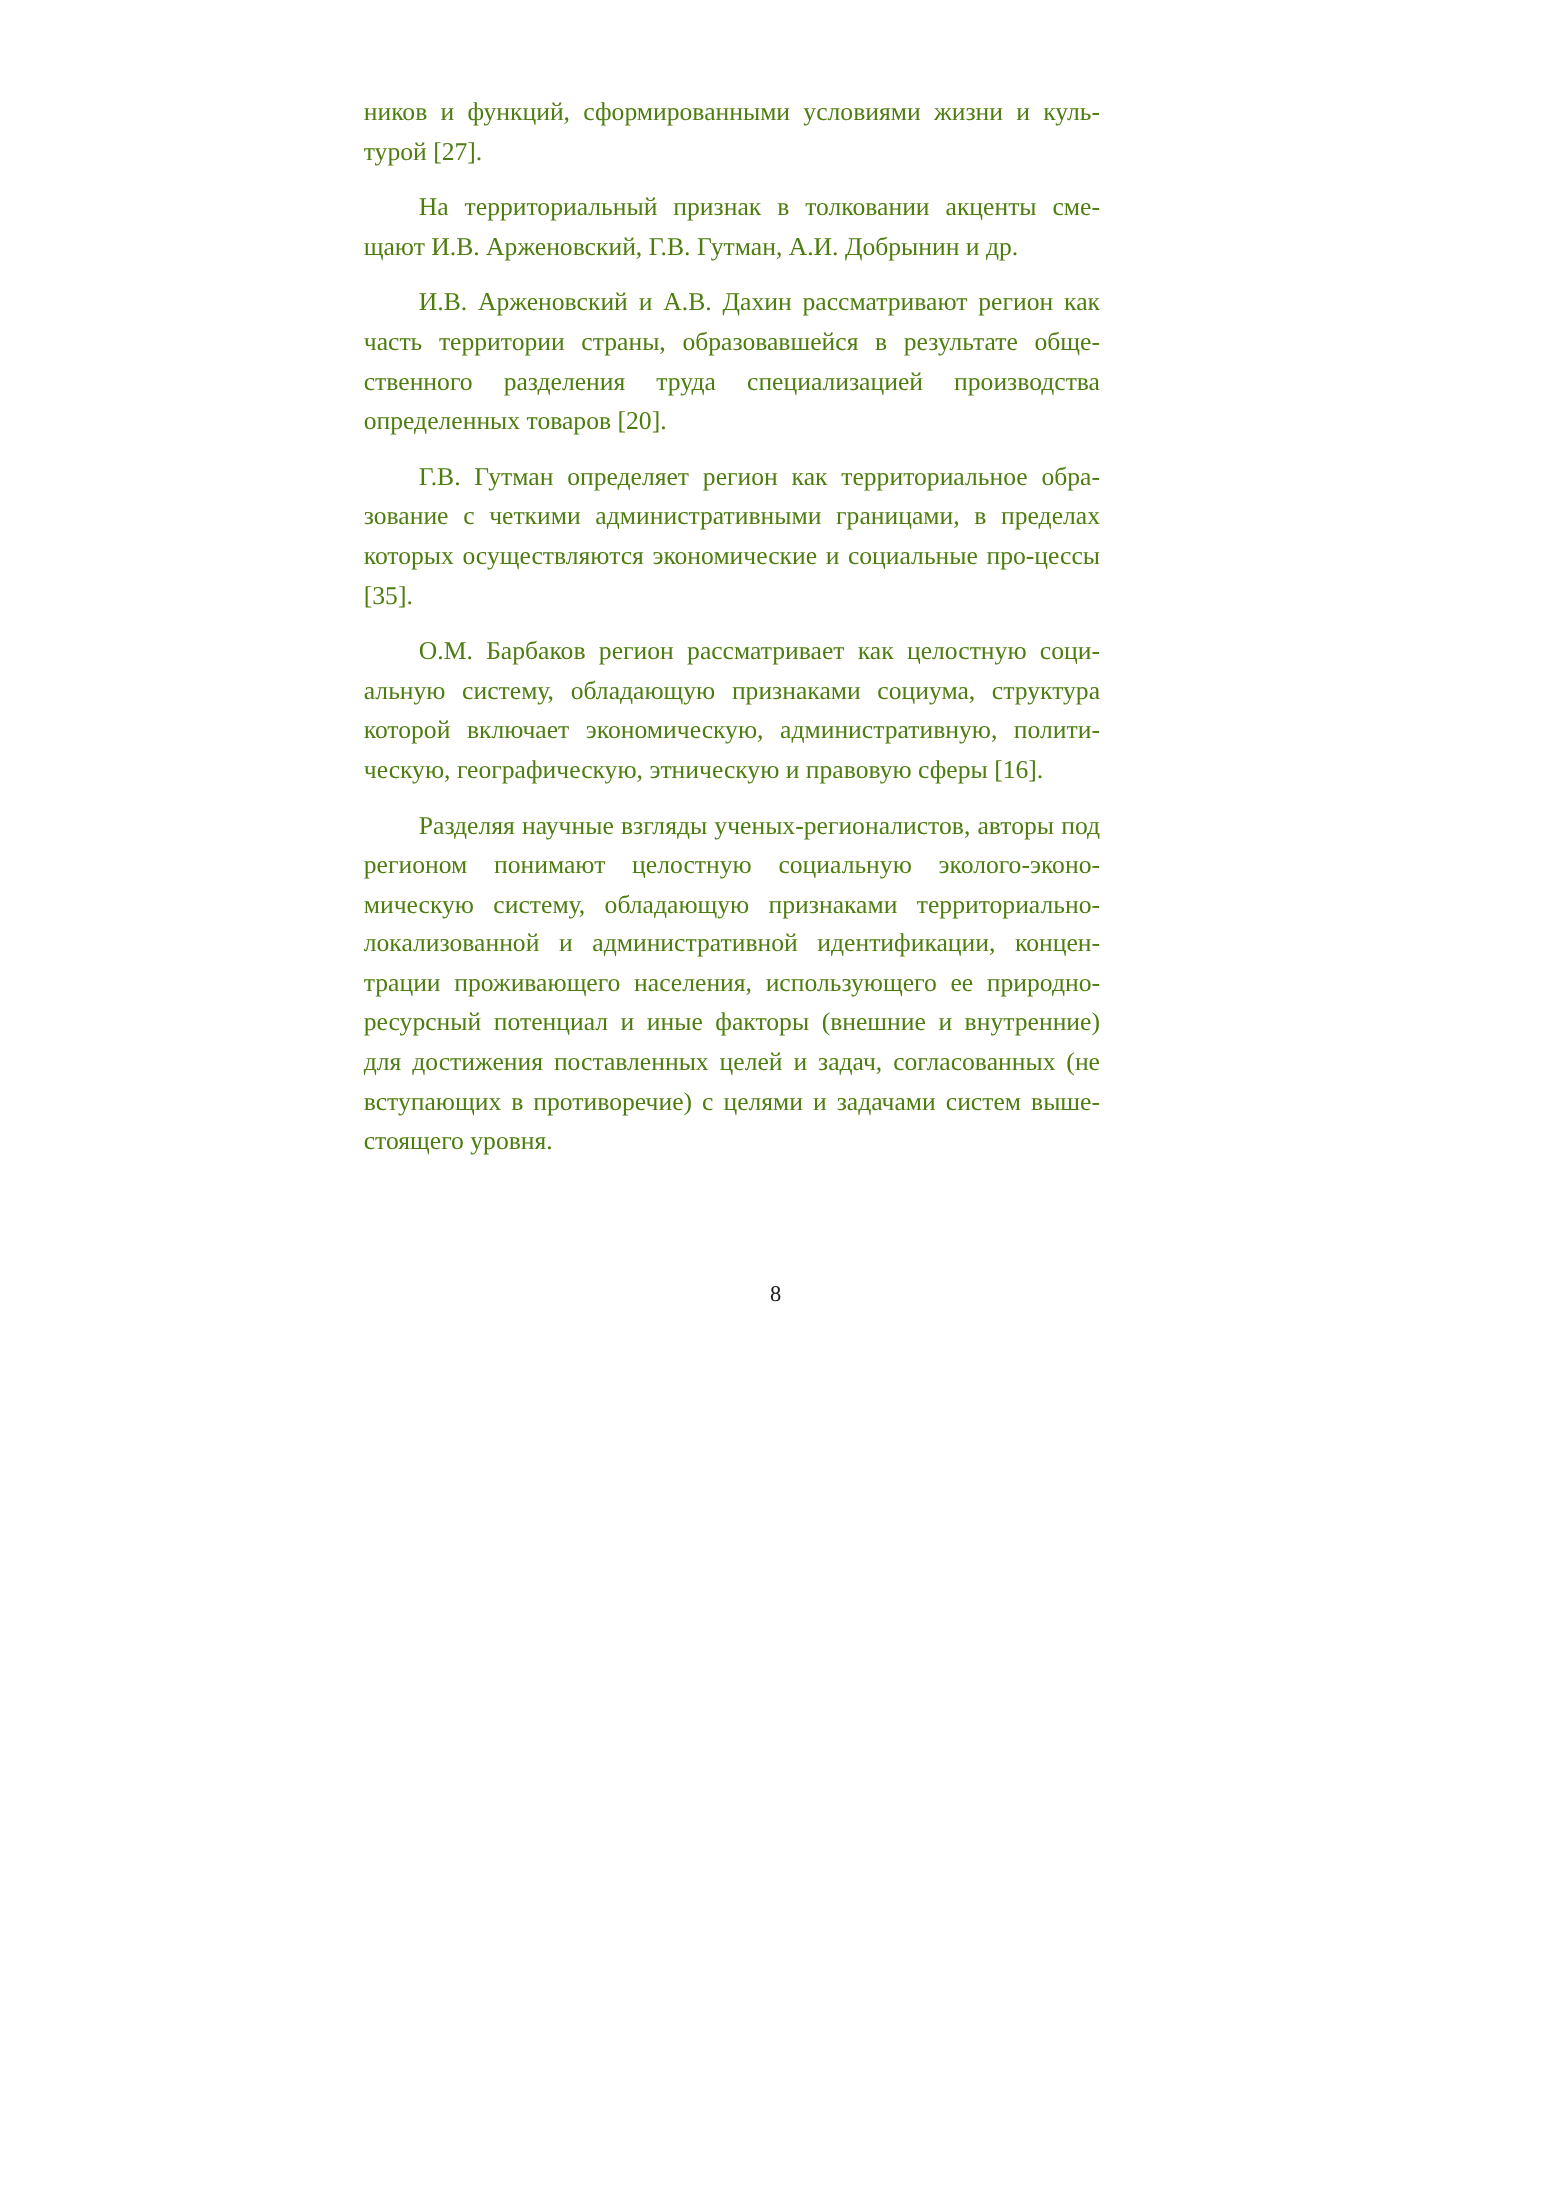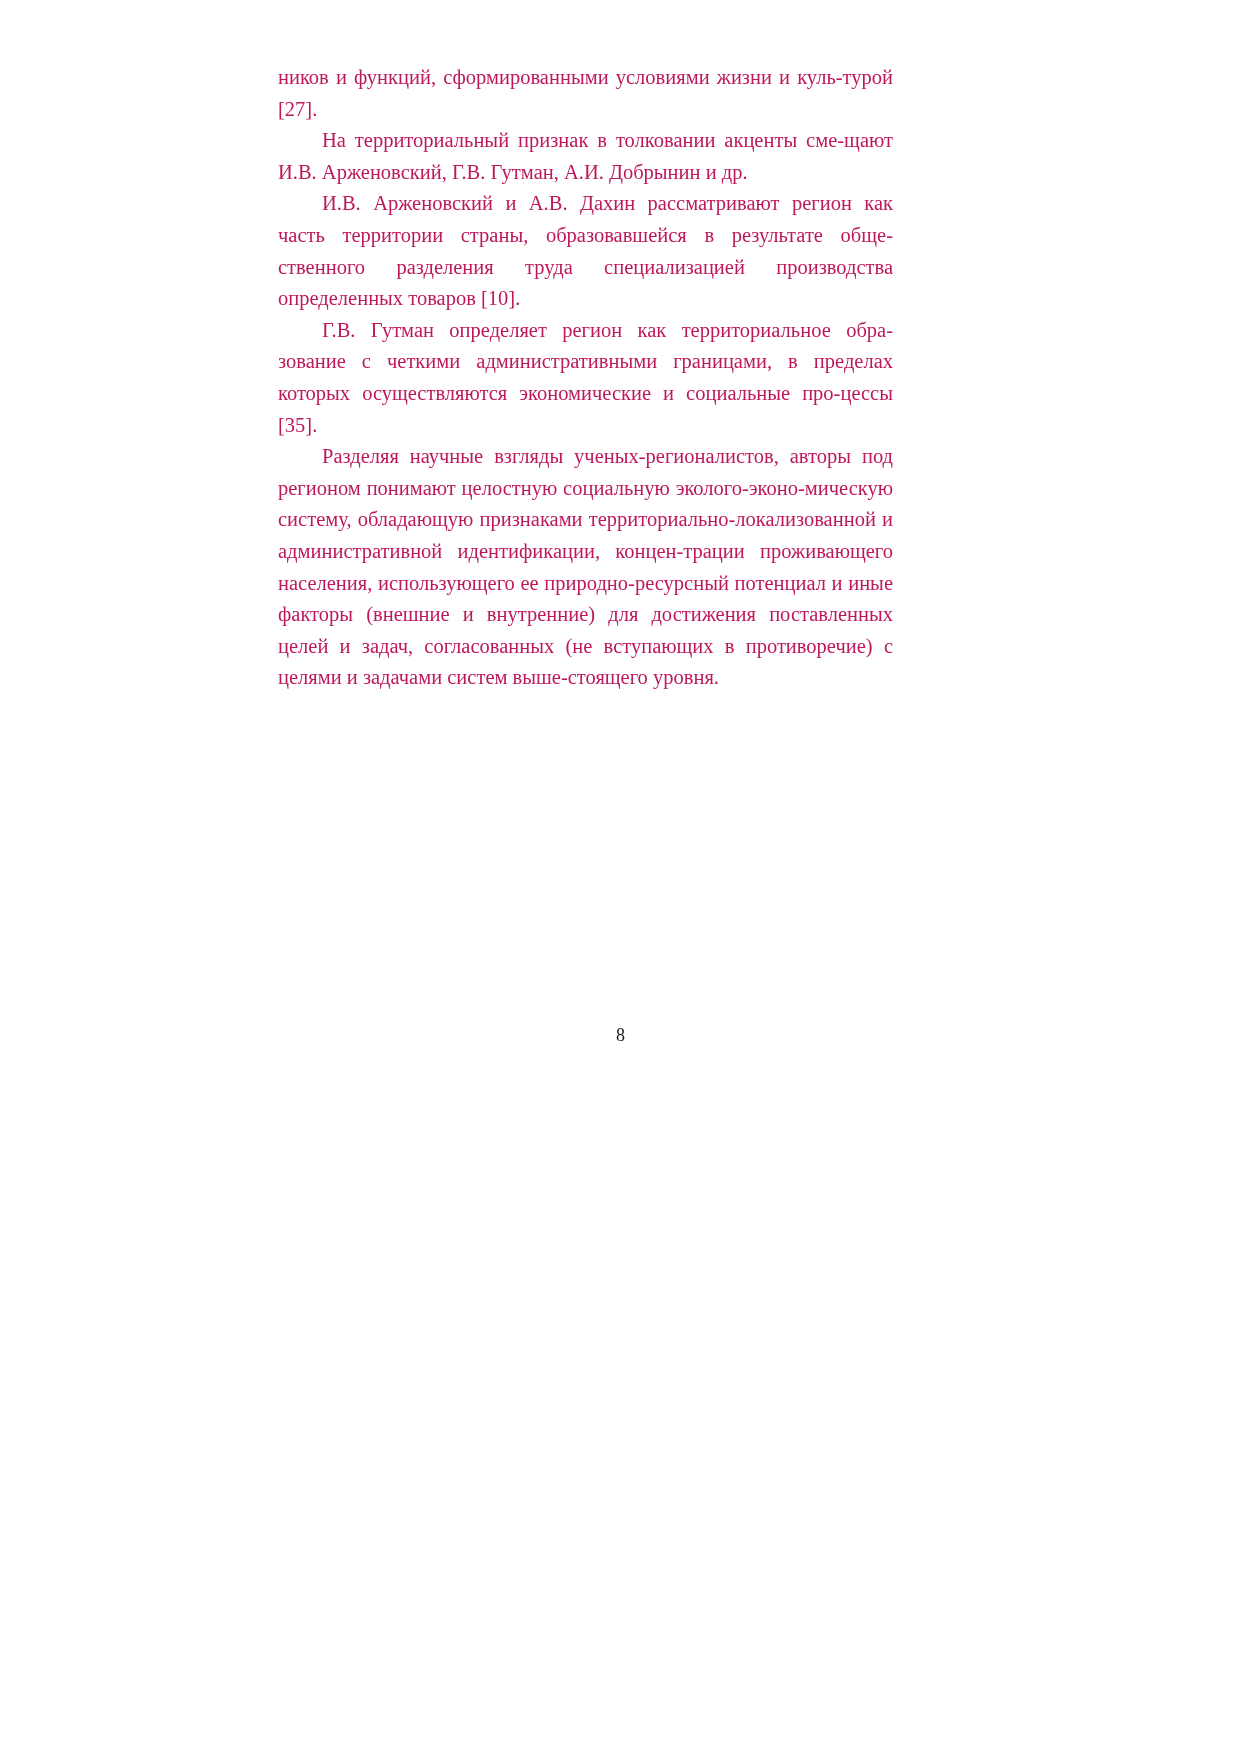--- a/index.html
+++ b/index.html
@@ -18,24 +18,24 @@
   .text-column {
     position: absolute;
     left: 278px;
     top: 62px;
     width: 615px;
   }
   .para {
     font-family: "Liberation Serif", "DejaVu Serif", serif;
     font-size: 20.5px;
     line-height: 31.6px;
-    color: #be185d;
+    color: #4d7c0f;
     text-align: justify;
     text-justify: inter-word;
-    margin: 0;
+    margin: 13px;
     hyphens: manual;
   }
   .para.indent {
     text-indent: 44px;
   }
   .page-number {
     position: absolute;
     left: 0;
     top: 1025px;
     width: 1241px;
@@ -46,20 +46,21 @@
   }
 </style>
 </head>
 <body>
 
 <div class="page">
 
   <div class="text-column">
     <p class="para">ников и функций, сформированными условиями жизни и куль-турой [27].</p>
     <p class="para indent">На территориальный признак в толковании акценты сме-щают И.В. Арженовский, Г.В. Гутман, А.И. Добрынин и др.</p>
-    <p class="para indent">И.В. Арженовский и А.В. Дахин рассматривают регион как часть территории страны, образовавшейся в результате обще-ственного разделения труда специализацией производства определенных товаров [10].</p>
+    <p class="para indent">И.В. Арженовский и А.В. Дахин рассматривают регион как часть территории страны, образовавшейся в результате обще-ственного разделения труда специализацией производства определенных товаров [20].</p>
     <p class="para indent">Г.В. Гутман определяет регион как территориальное обра-зование с четкими административными границами, в пределах которых осуществляются экономические и социальные про-цессы [35].</p>
+    <p class="para indent">О.М. Барбаков регион рассматривает как целостную соци-альную систему, обладающую признаками социума, структура которой включает экономическую, административную, полити-ческую, географическую, этническую и правовую сферы [16].</p>
     <p class="para indent">Разделяя научные взгляды ученых-регионалистов, авторы под регионом понимают целостную социальную эколого-эконо-мическую систему, обладающую признаками территориально-локализованной и административной идентификации, концен-трации проживающего населения, использующего ее природно-ресурсный потенциал и иные факторы (внешние и внутренние) для достижения поставленных целей и задач, согласованных (не вступающих в противоречие) с целями и задачами систем выше-стоящего уровня.</p>
   </div>
 
   <div class="page-number">8</div>
 
 </div>
 
 </body></html>

